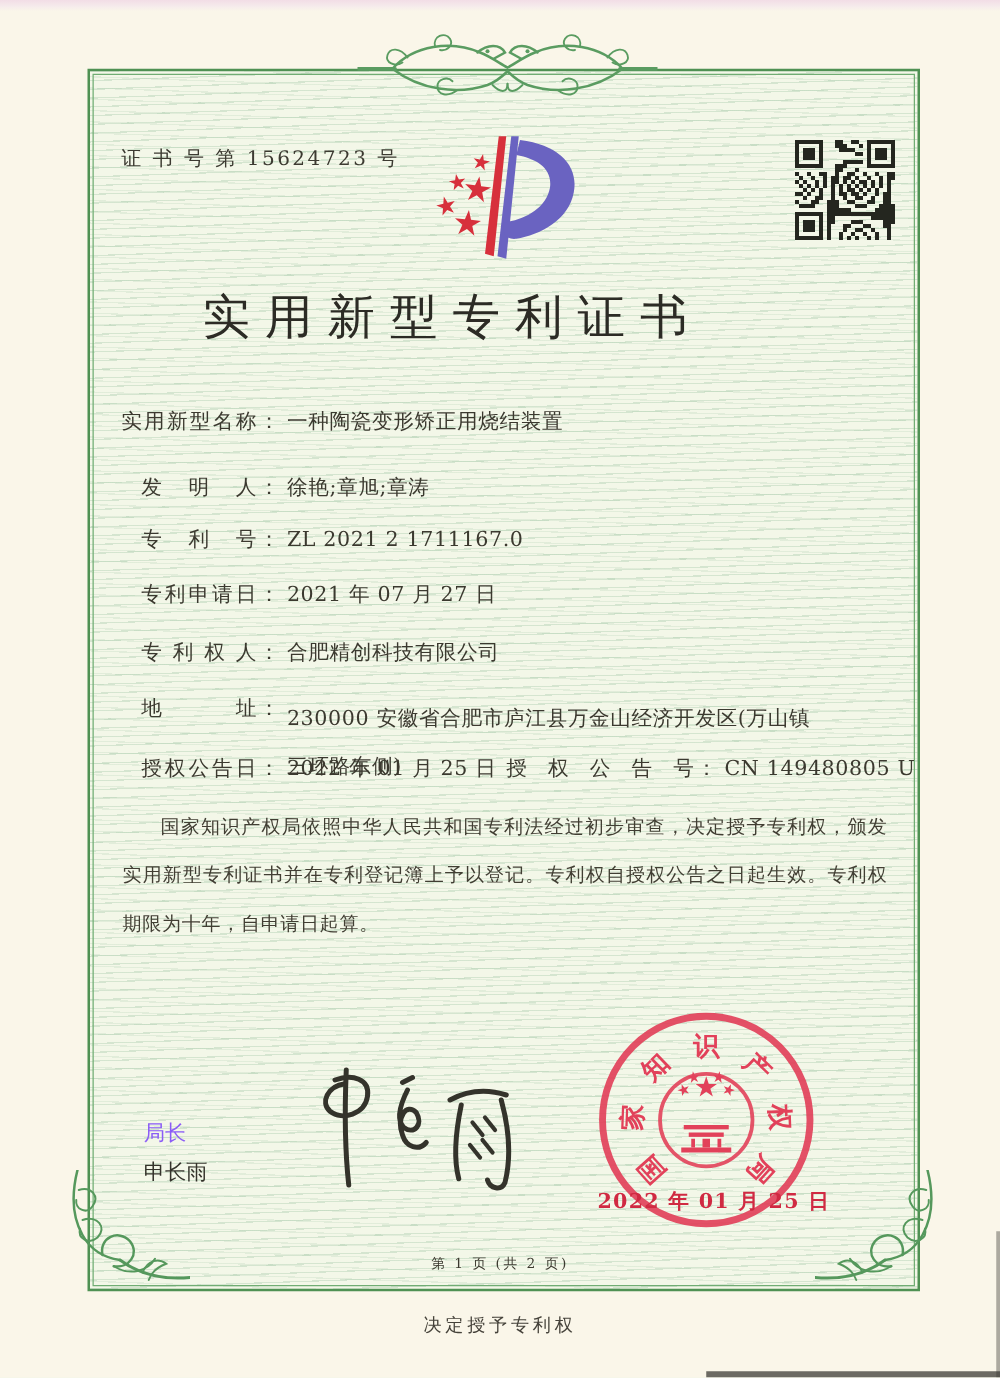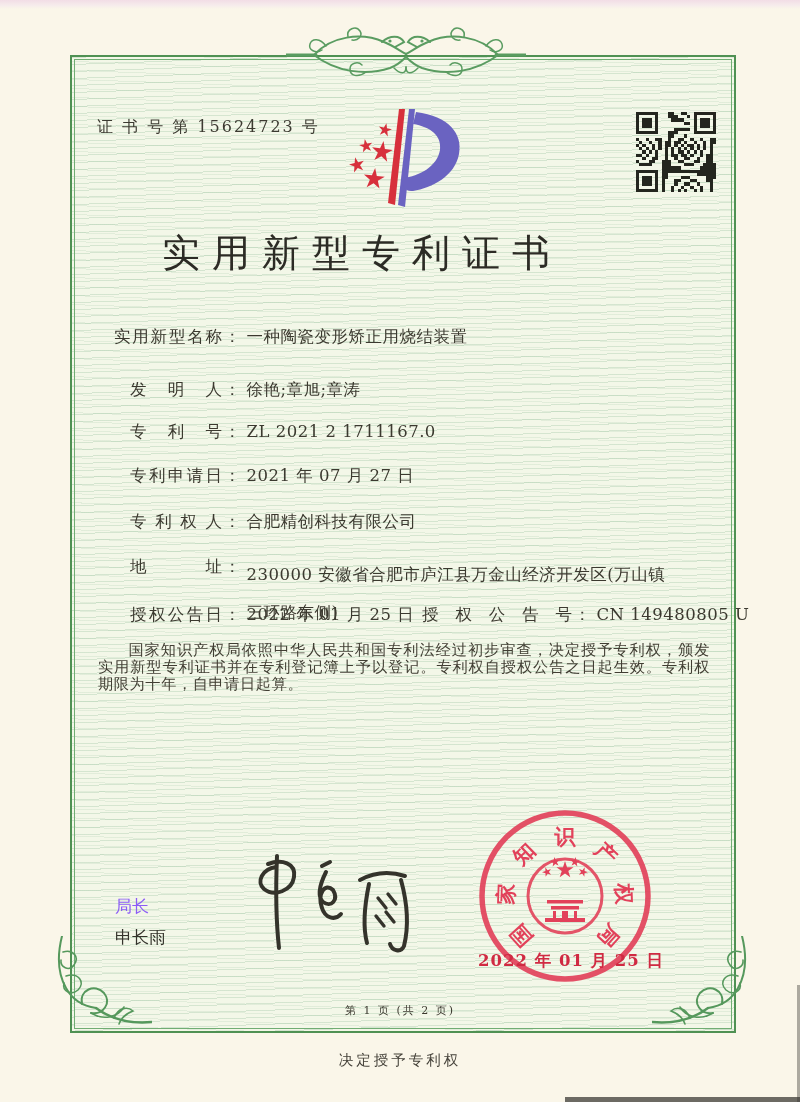--- a/index.html
+++ b/index.html
@@ -24,30 +24,30 @@
       repeating-linear-gradient(182deg, rgba(134,182,144,.16) 0 1px, rgba(134,182,144,0) 1px 9px);
   }
   .frame::before{content:"";position:absolute;inset:2px;border:1px solid #70ad73;}
   .txt{position:absolute;white-space:nowrap;}
   .cert-no{left:97px;top:117px;font-size:16px;letter-spacing:2px;color:#3c3a31;}
   .logo{position:absolute;left:328px;top:106px;width:152px;height:118px;}
   .qr{position:absolute;left:636px;top:112px;width:80px;height:80px;}
   .title{left:0;top:228px;width:712px;text-align:center;font-size:38px;
     letter-spacing:12px;text-indent:12px;color:#2c2b25;font-weight:500;}
   .row{position:absolute;left:0;width:800px;font-size:16.5px;color:#3b392f;}
-  .cell{position:absolute;top:0;margin-left:17px;}
+  .cell{position:absolute;top:0;}
   .lbl{display:inline-block;text-align:justify;text-align-last:justify;vertical-align:top;}
   .w-name{width:108px;}
   .w-std{width:92px;}
   .w-grant2{width:150px;}
   .colon{margin:0 6px 0 2px;}
   .val{letter-spacing:.5px;}
   .val-wrap{display:inline-block;white-space:normal;width:432px;line-height:38px;vertical-align:top;}
   .paras{position:absolute;left:98px;top:642px;width:612px;font-size:15.2px;
-    line-height:17px;text-align:justify;color:#413e33;letter-spacing:.6px;}
+    line-height:39px;text-align:justify;color:#413e33;letter-spacing:.6px;}
   .paras p{margin:0;text-indent:2em;}
   .officer-title{left:115px;top:895px;font-size:17px;color:#8b5cf6;}
   .officer-name{left:115px;top:926px;font-size:17px;color:#34332b;}
   .signature{position:absolute;left:222px;top:850px;width:205px;height:108px;}
   .sr{position:absolute;width:1px;height:1px;overflow:hidden;clip-path:inset(50%);}
   .seal{position:absolute;left:475px;top:806px;width:180px;height:180px;}
   .seal-date{left:478px;top:950px;width:180px;text-align:center;font-size:16.5px;
     color:#d02a42;font-weight:bold;letter-spacing:1px;}
   .page-no{left:0;top:1003px;width:800px;text-align:center;font-size:11px;color:#3b392f;letter-spacing:2px;}
   .back-note{left:0;top:1051px;width:800px;text-align:center;font-size:14.5px;color:#45423a;letter-spacing:3px;}

